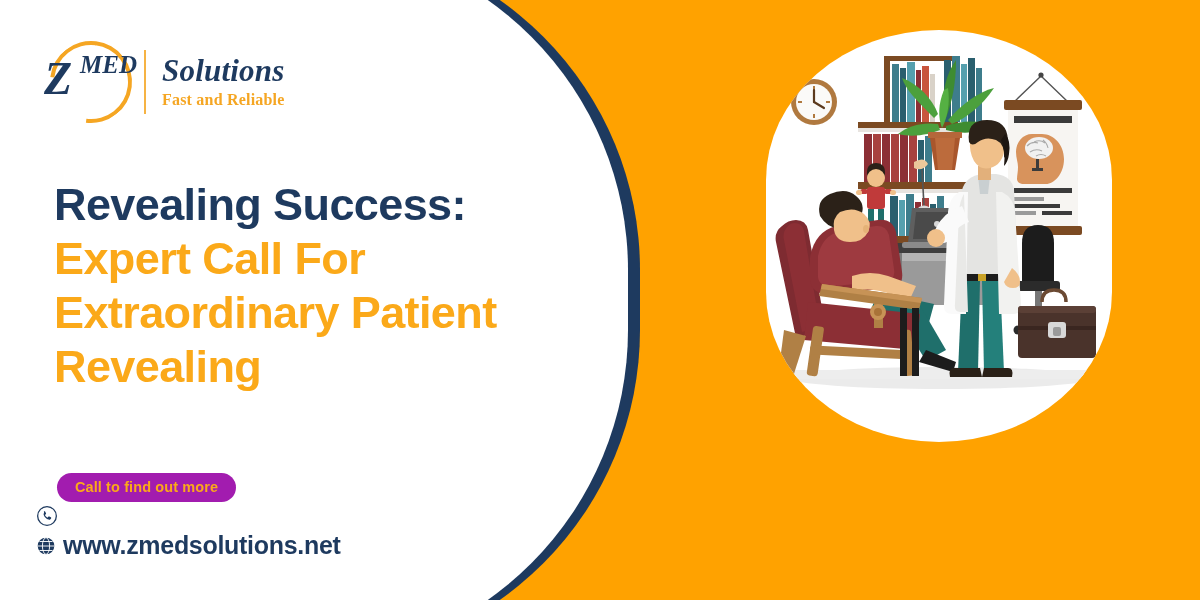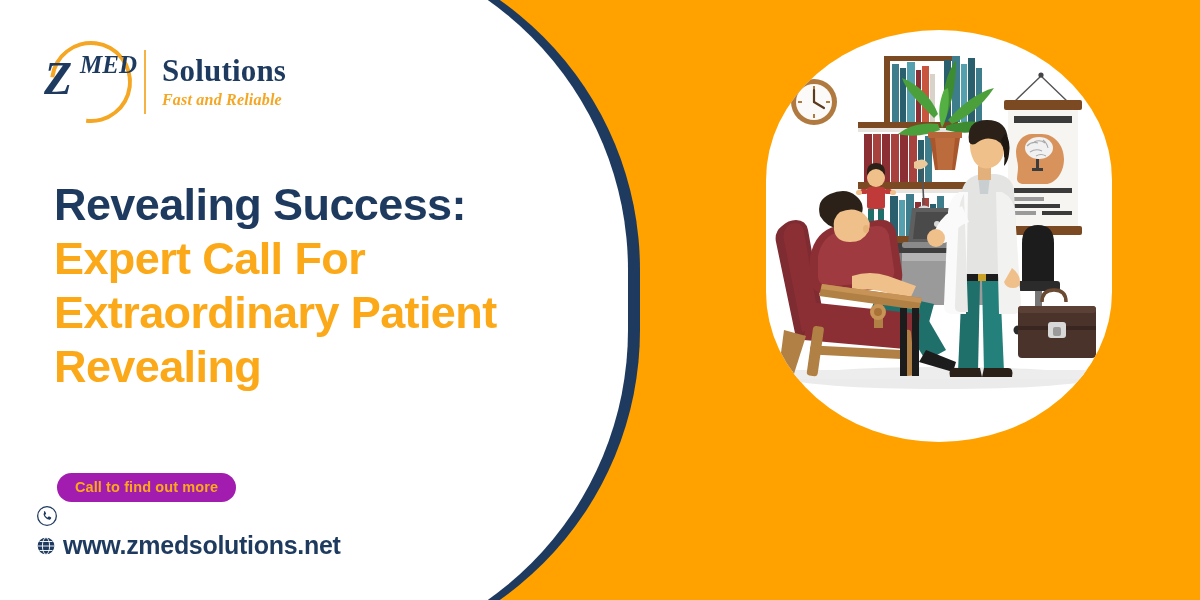--- a/index.html
+++ b/index.html
@@ -71,25 +71,25 @@
     color:#1E3A5F;
   }
   .logo-div{
     width:2px; height:64px; background:#F5A623;
     margin:0 16px 0 4px; opacity:.85;
   }
   .logo-text{ display:flex; flex-direction:column; justify-content:center; }
   .logo-title{
     font-family:"Liberation Serif", serif;
     font-weight:700; font-size:31px; line-height:1.05;
-    color:#1E3A5F; letter-spacing:.2px;
+    color:#1E3A5F; letter-spacing:.2px;font-style:italic;
   }
   .logo-tag{
     font-family:"Liberation Serif", serif;
-    font-style:italic; font-weight:700;
+    font-weight:700;
     font-size:16px; color:#F5A623; margin-top:3px;
     letter-spacing:.2px;
   }
 
   
   .headline{
     position:absolute; left:54px; top:178px; z-index:6;
     width:560px;
   }
   .headline .line{

